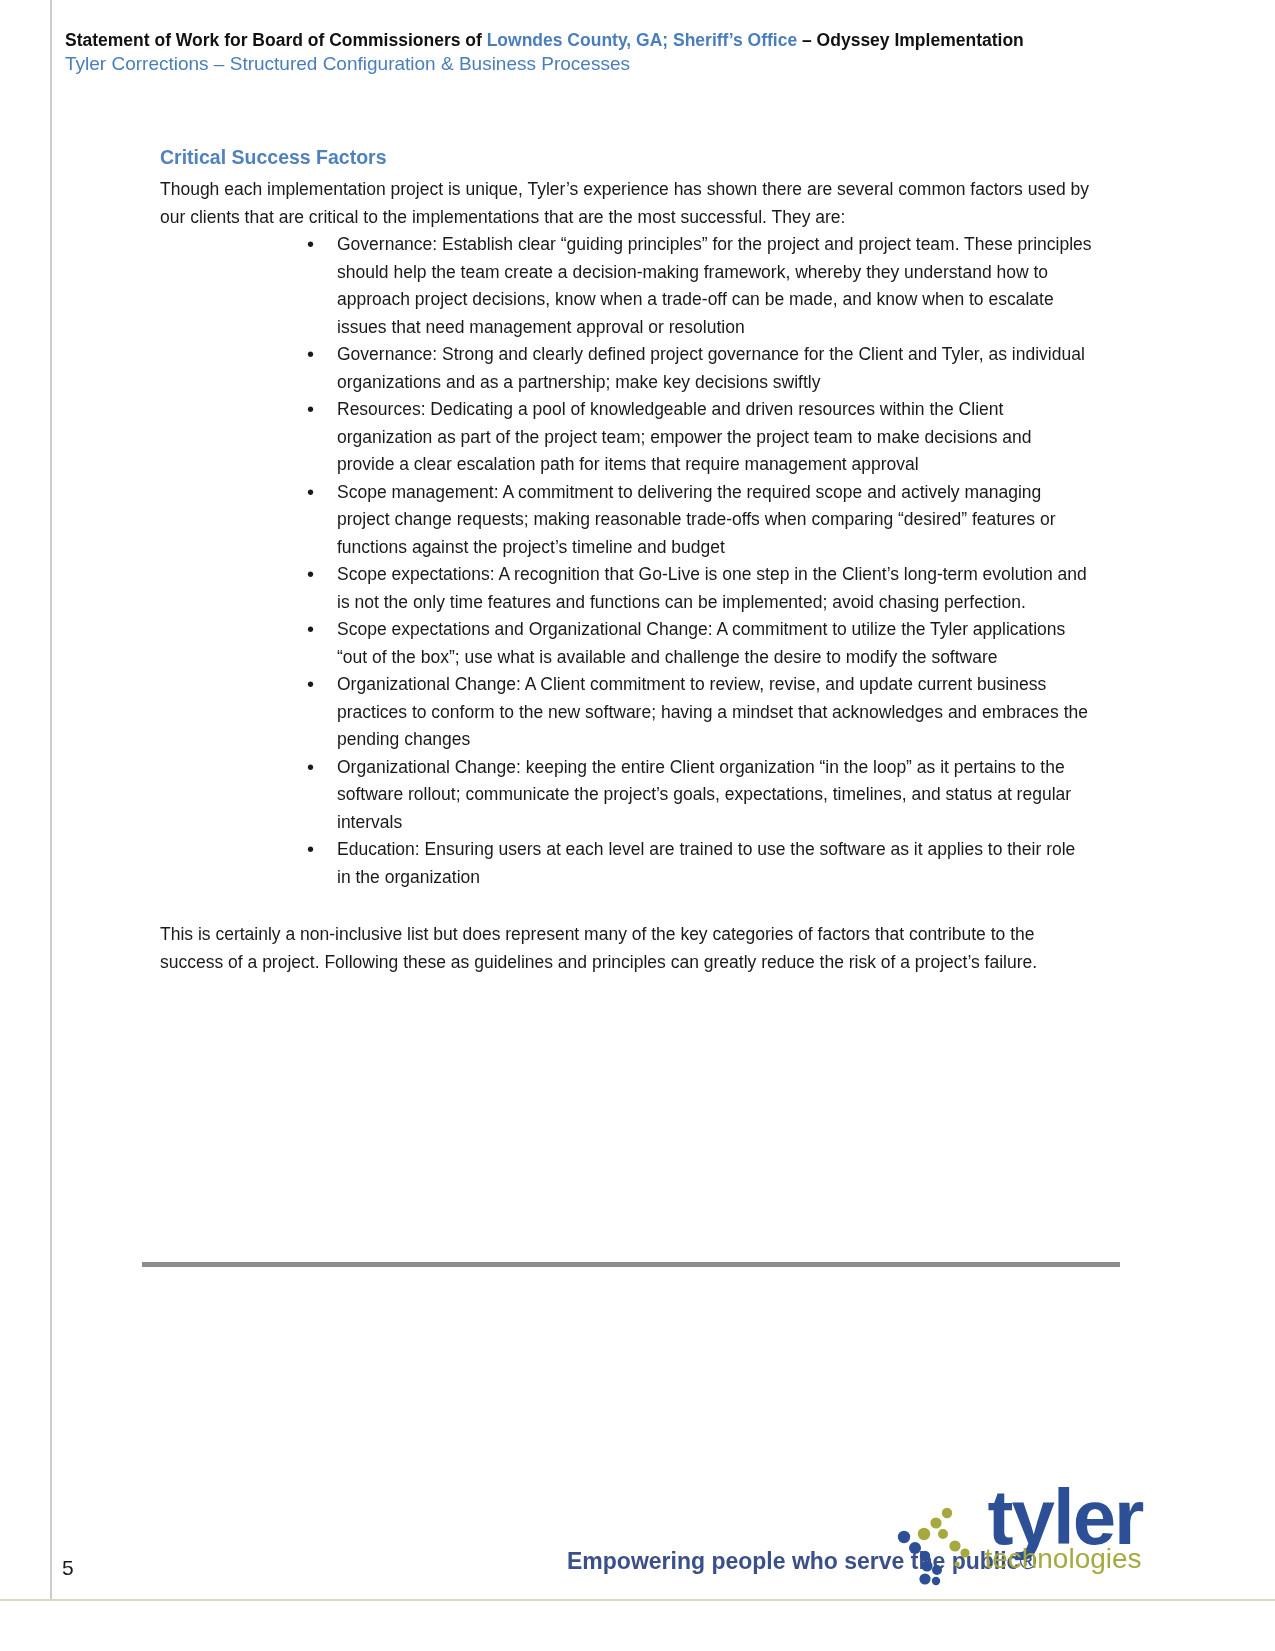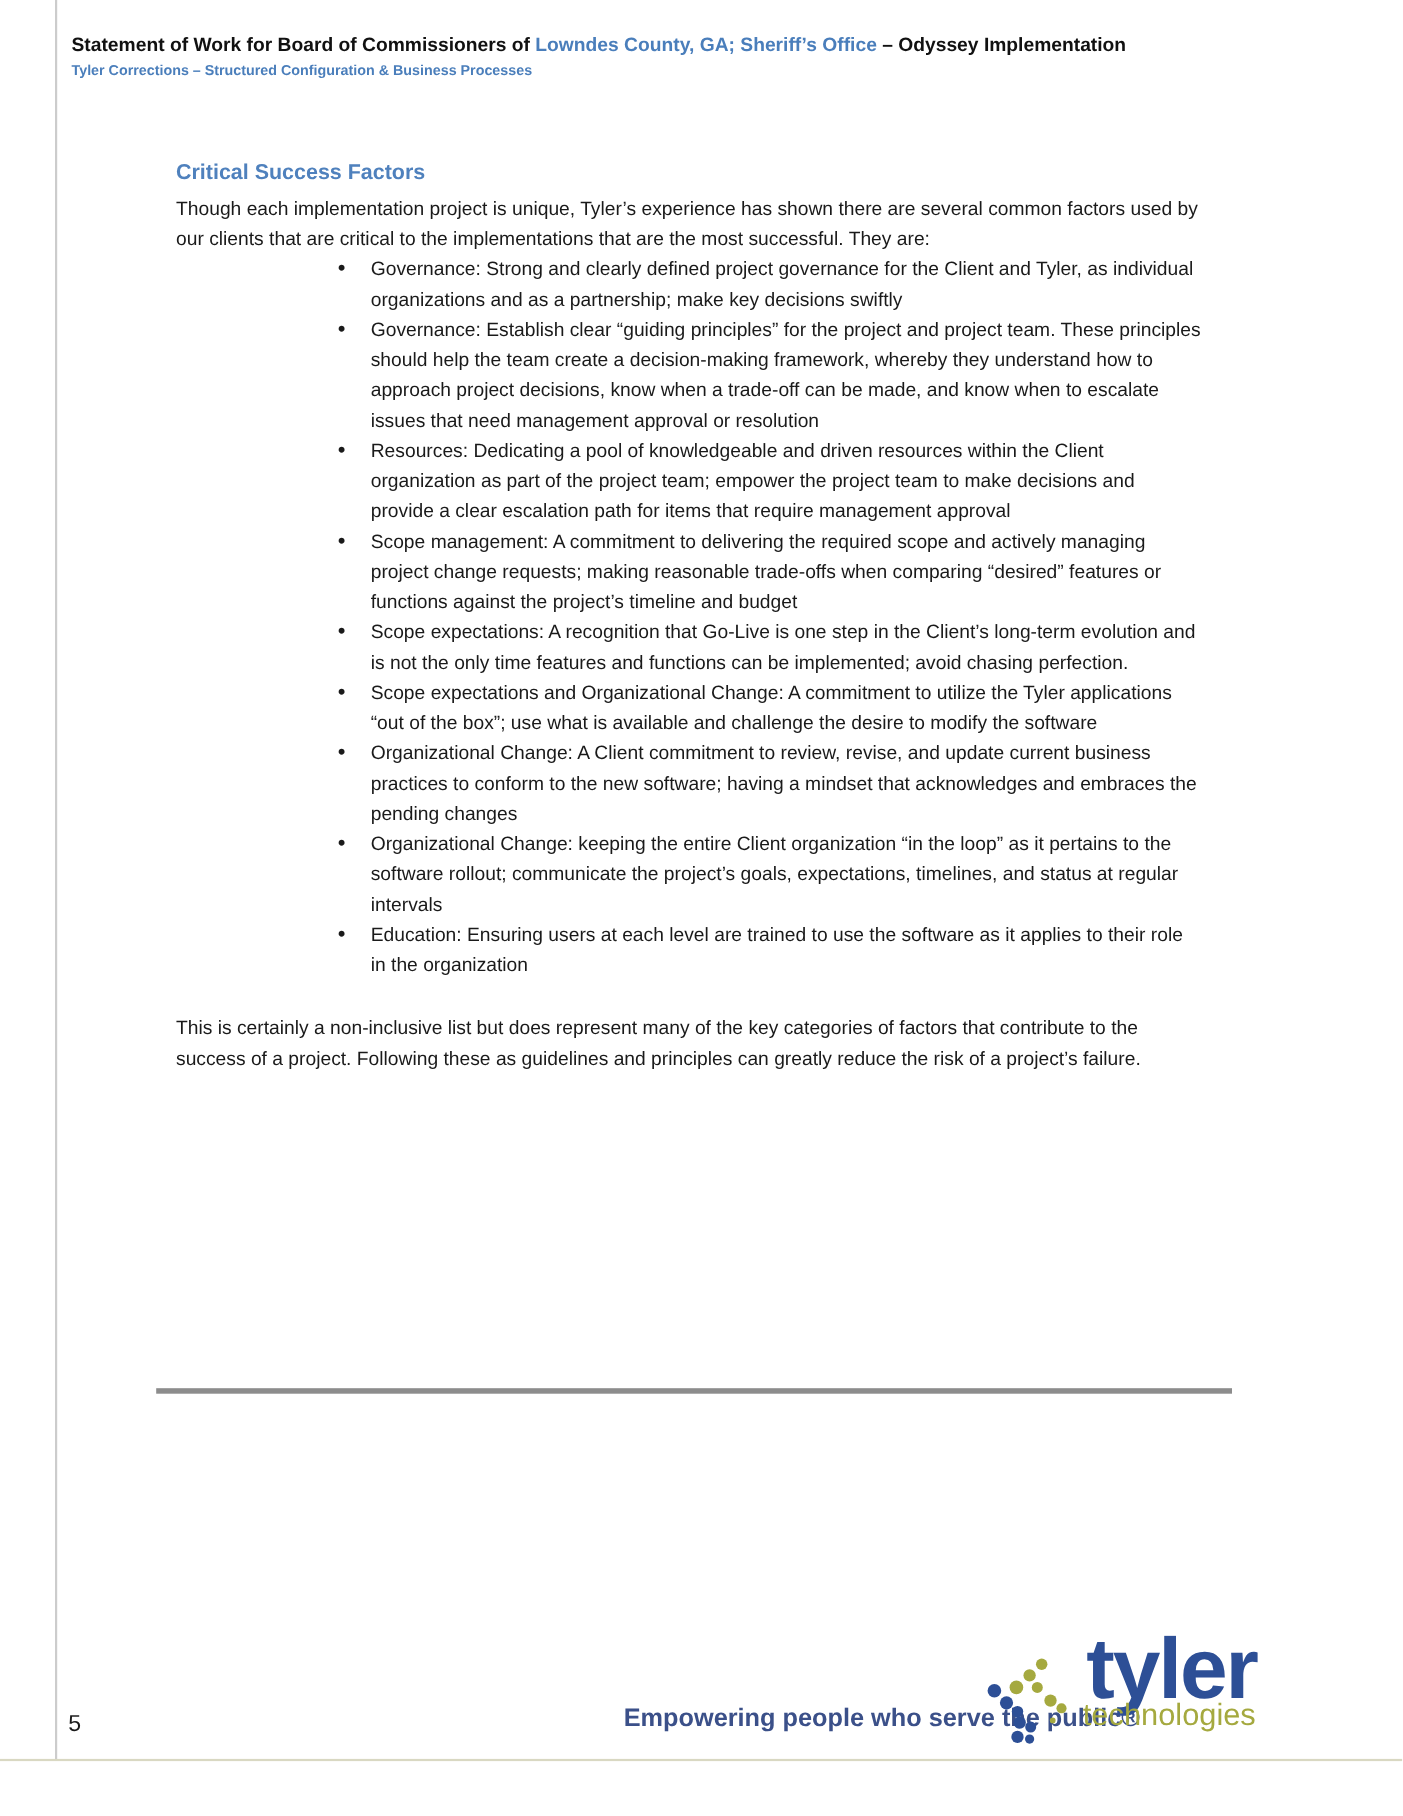--- a/index.html
+++ b/index.html
@@ -36,24 +36,24 @@
   }
   .doc-header .line1 {
     font-size: 17.5px;
     font-weight: bold;
     color: #111111;
     line-height: 24px;
     white-space: nowrap;
   }
   .doc-header .line1 .blue-seg { color: #4a7ebb; }
   .doc-header .line2 {
-    font-size: 13px;
+    font-size: 19px;
     color: #4a7ebb;
     line-height: 24px;
-    font-weight: 700;
+    font-weight: 400;
   }
   
   .content {
     position: absolute;
     left: 145px; top: 145px;
     width: 933px;
     color: #1a1a1a;
     margin-left: 15px;
   }
   .content h2 {
@@ -151,22 +151,22 @@
 
   <div class="doc-header">
     <div class="line1"><span>Statement of Work for Board of Commissioners of </span><span class="blue-seg">Lowndes County, GA; Sheriff’s Office </span><span>– Odyssey Implementation</span></div>
     <div class="line2">Tyler Corrections – Structured Configuration &amp; Business Processes</div>
   </div>
 
   <div class="content">
     <h2>Critical Success Factors</h2>
     <p class="intro">Though each implementation project is unique, Tyler’s experience has shown there are several common factors used by our clients that are critical to the implementations that are the most successful. They are:</p>
     <ul class="bullet-list">
+      <li>Governance: Establish clear “guiding principles” for the project and project team. These principles should help the team create a decision-making framework, whereby they understand how to approach project decisions, know when a trade-off can be made, and know when to escalate issues that need management approval or resolution</li>
       <li>Governance: Strong and clearly defined project governance for the Client and Tyler, as individual organizations and as a partnership; make key decisions swiftly</li>
-      <li>Governance: Establish clear “guiding principles” for the project and project team. These principles should help the team create a decision-making framework, whereby they understand how to approach project decisions, know when a trade-off can be made, and know when to escalate issues that need management approval or resolution</li>
       <li>Resources: Dedicating a pool of knowledgeable and driven resources within the Client organization as part of the project team; empower the project team to make decisions and provide a clear escalation path for items that require management approval</li>
       <li>Scope management: A commitment to delivering the required scope and actively managing project change requests; making reasonable trade-offs when comparing “desired” features or functions against the project’s timeline and budget</li>
       <li>Scope expectations: A recognition that Go-Live is one step in the Client’s long-term evolution and is not the only time features and functions can be implemented; avoid chasing perfection.</li>
       <li>Scope expectations and Organizational Change: A commitment to utilize the Tyler applications “out of the box”; use what is available and challenge the desire to modify the software</li>
       <li>Organizational Change: A Client commitment to review, revise, and update current business practices to conform to the new software; having a mindset that acknowledges and embraces the pending changes</li>
       <li>Organizational Change: keeping the entire Client organization “in the loop” as it pertains to the software rollout; communicate the project’s goals, expectations, timelines, and status at regular intervals</li>
       <li>Education: Ensuring users at each level are trained to use the software as it applies to their role in the organization</li>
     </ul>
     <p class="closing">This is certainly a non-inclusive list but does represent many of the key categories of factors that contribute to the success of a project. Following these as guidelines and principles can greatly reduce the risk of a project’s failure.</p>
   </div>

